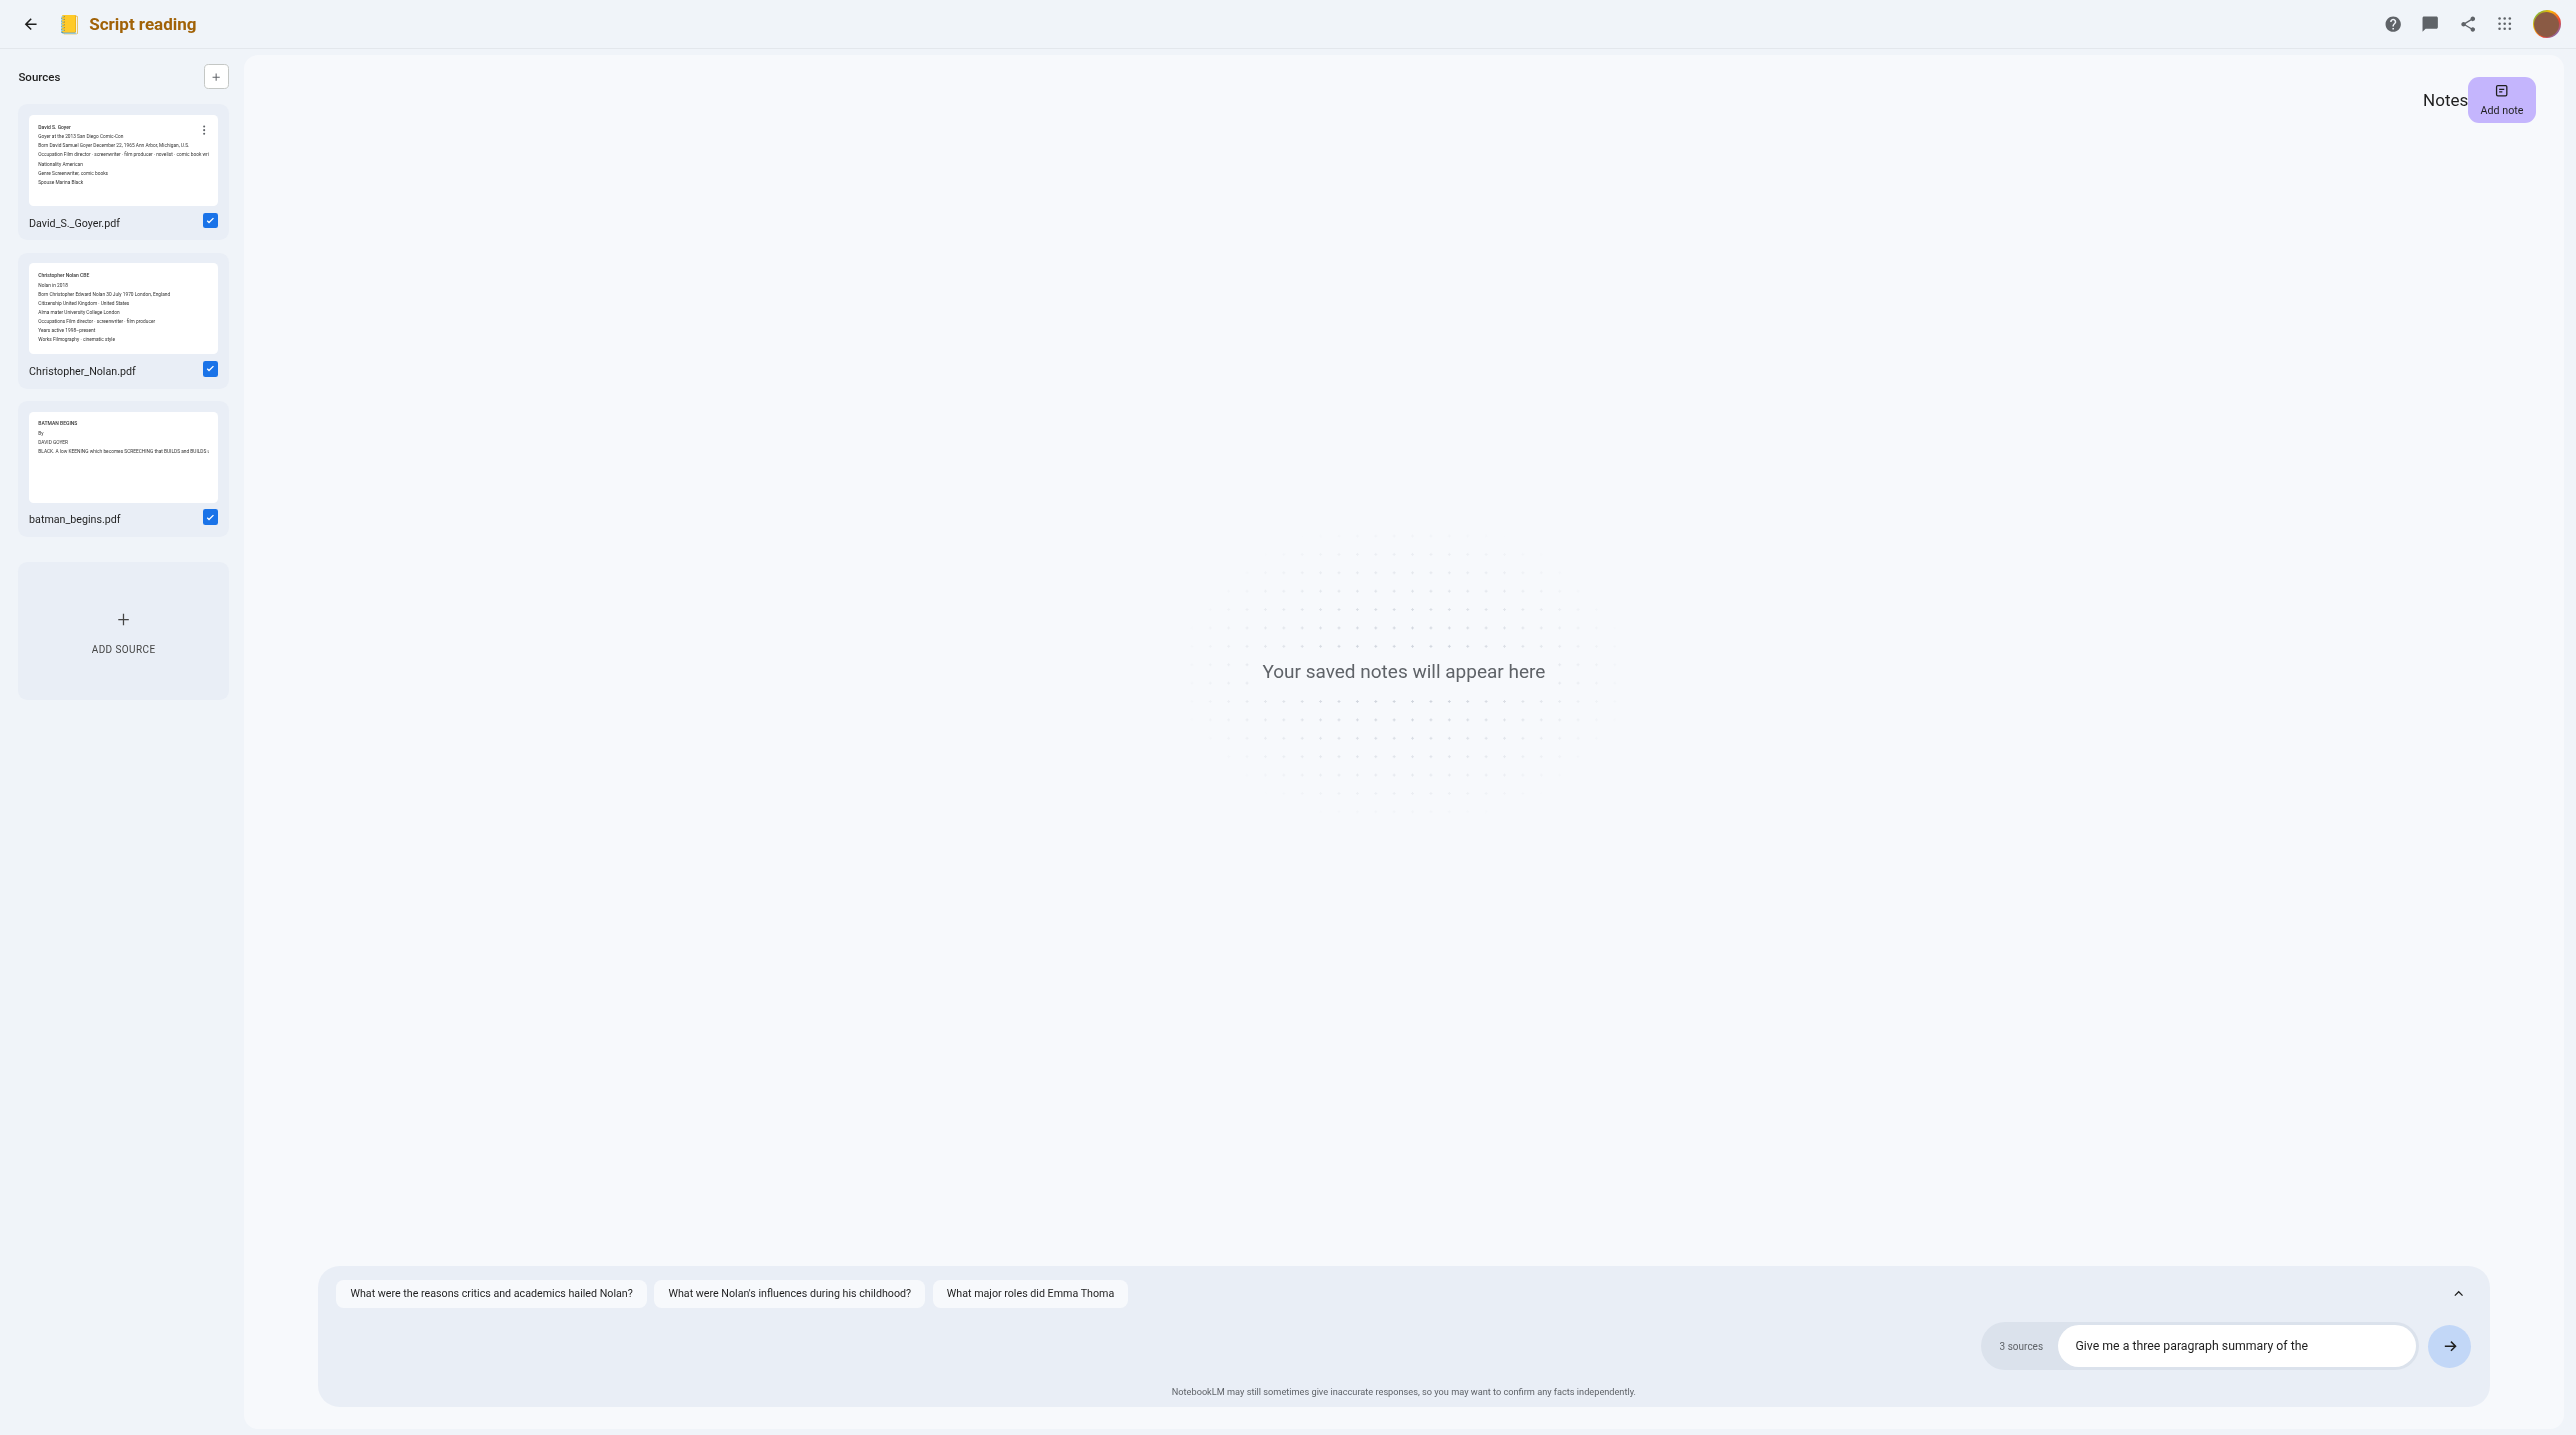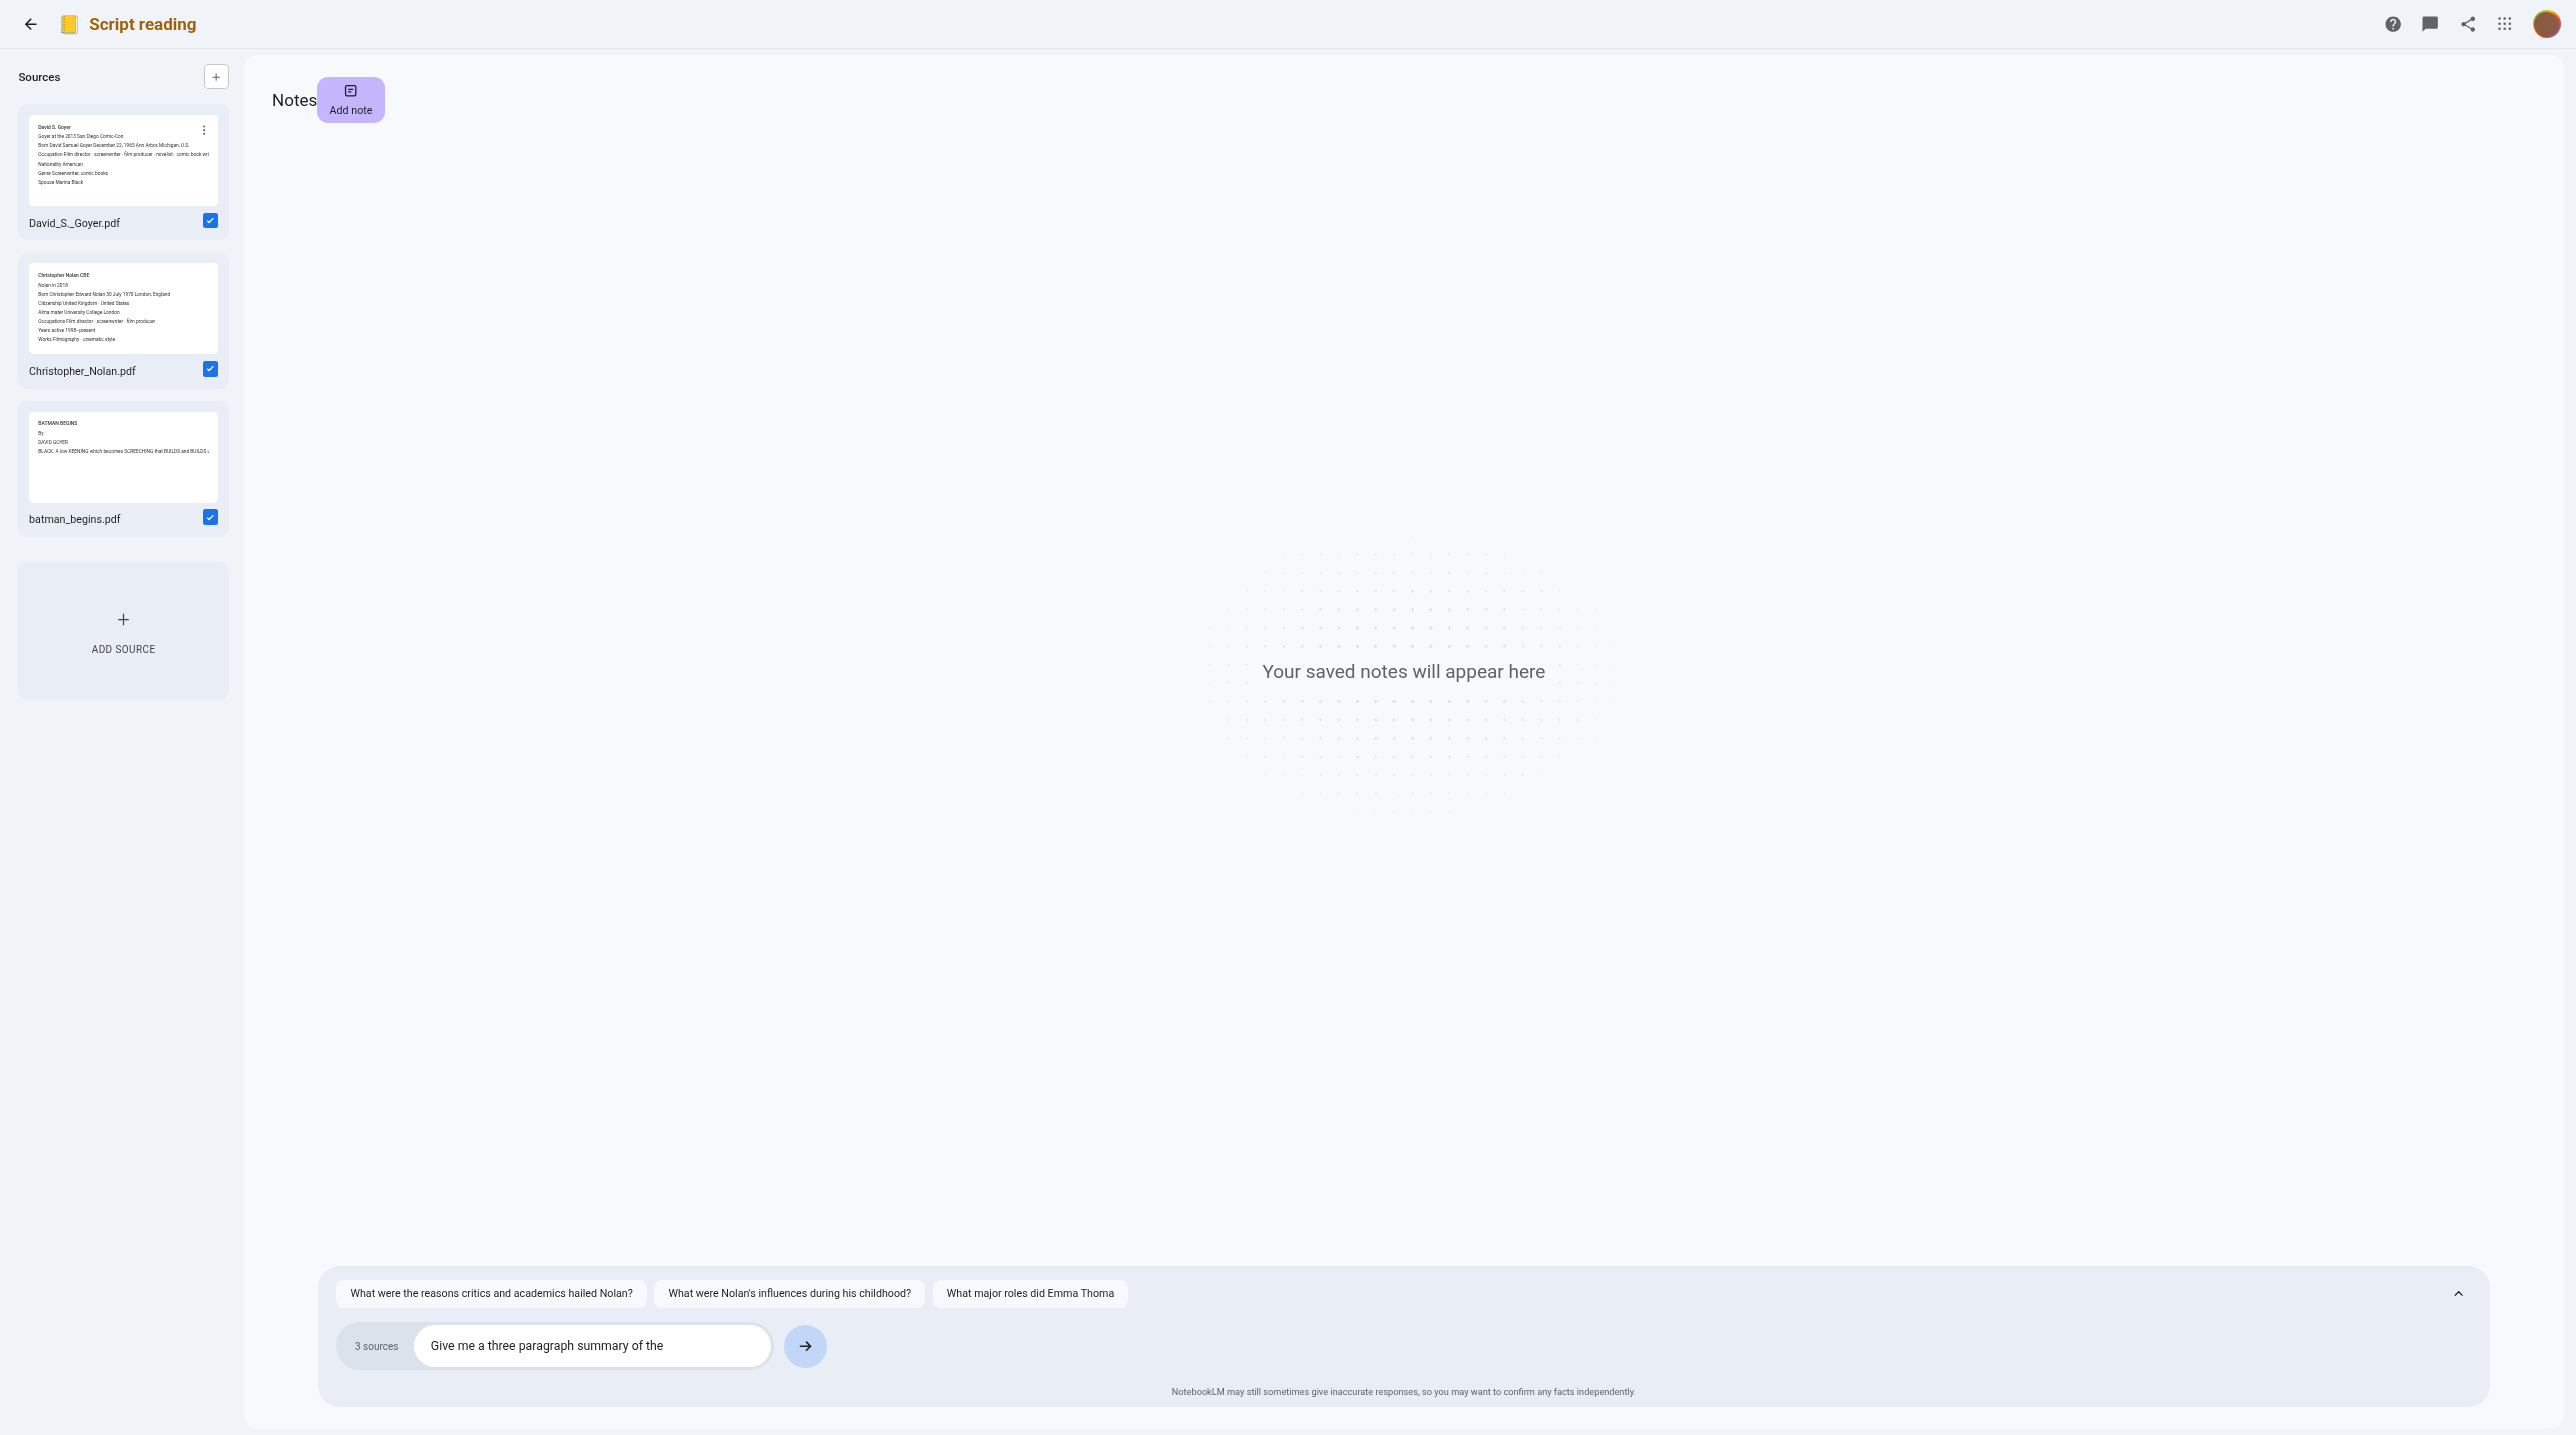--- a/index.html
+++ b/index.html
@@ -198,21 +198,21 @@
   border-radius: 14px;
   padding: 21.5px 28px;
   display: flex;
   flex-direction: column;
   position: relative;
   overflow: hidden;
 }
 .notes-header {
   display: flex;
   align-items: center;
-  justify-content: flex-start;
+  justify-content: flex-end;
   margin-bottom: 15.4px;
 }
 .notes-title {
   font-size: 17px;
   color: #1f1f1f;
   font-weight: 400;
 }
 .add-note-btn {
   display: flex;
   align-items: center;
@@ -289,21 +289,21 @@
   display: flex;
   align-items: center;
   justify-content: center;
   cursor: pointer;
   flex-shrink: 0;
   margin-left: auto;
 }
 .input-row {
   display: flex;
   align-items: center;
-  justify-content: flex-start;
+  justify-content: flex-end;
   gap: 0;
 }
 .input-container {
   display: flex;
   align-items: center;
   background: #dbe2ec;
   border-radius: 24.6px;
   padding: 3.1px;
   width: 438px;
 }

